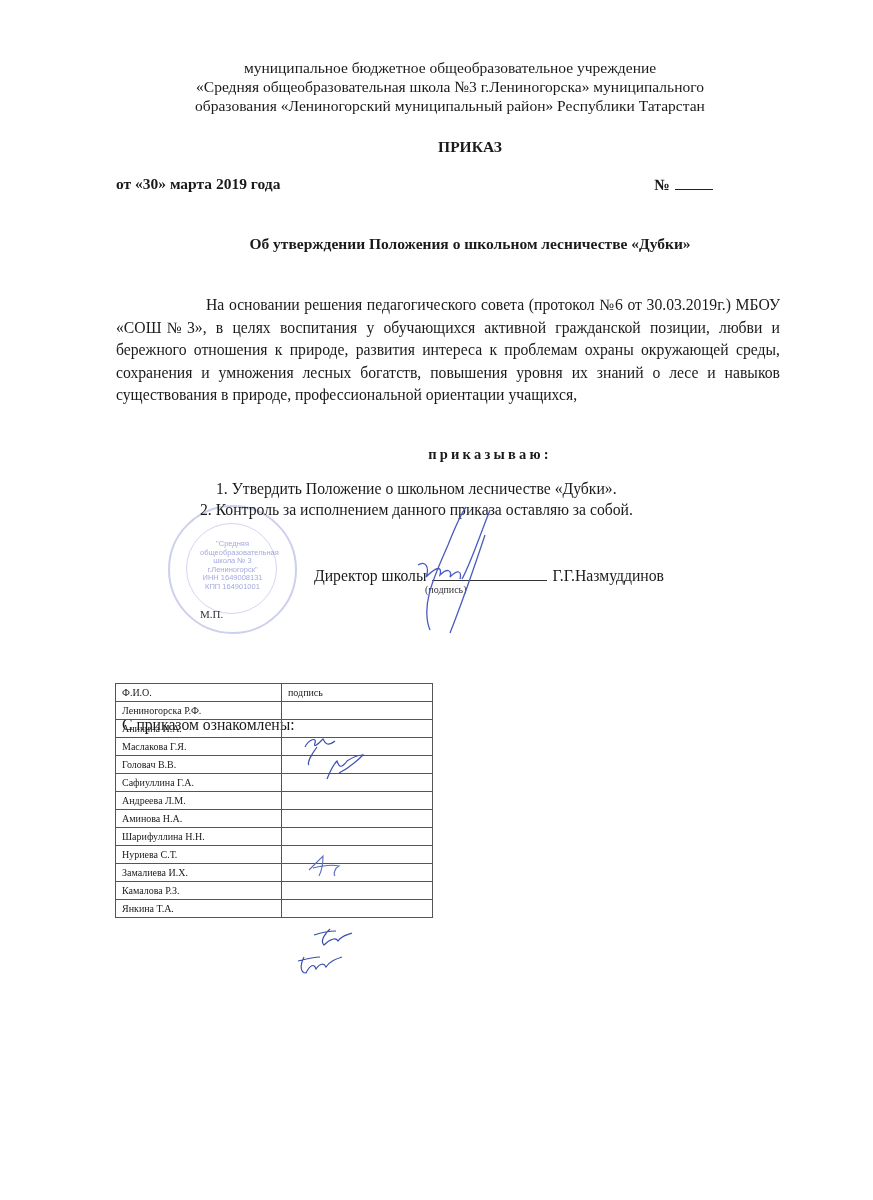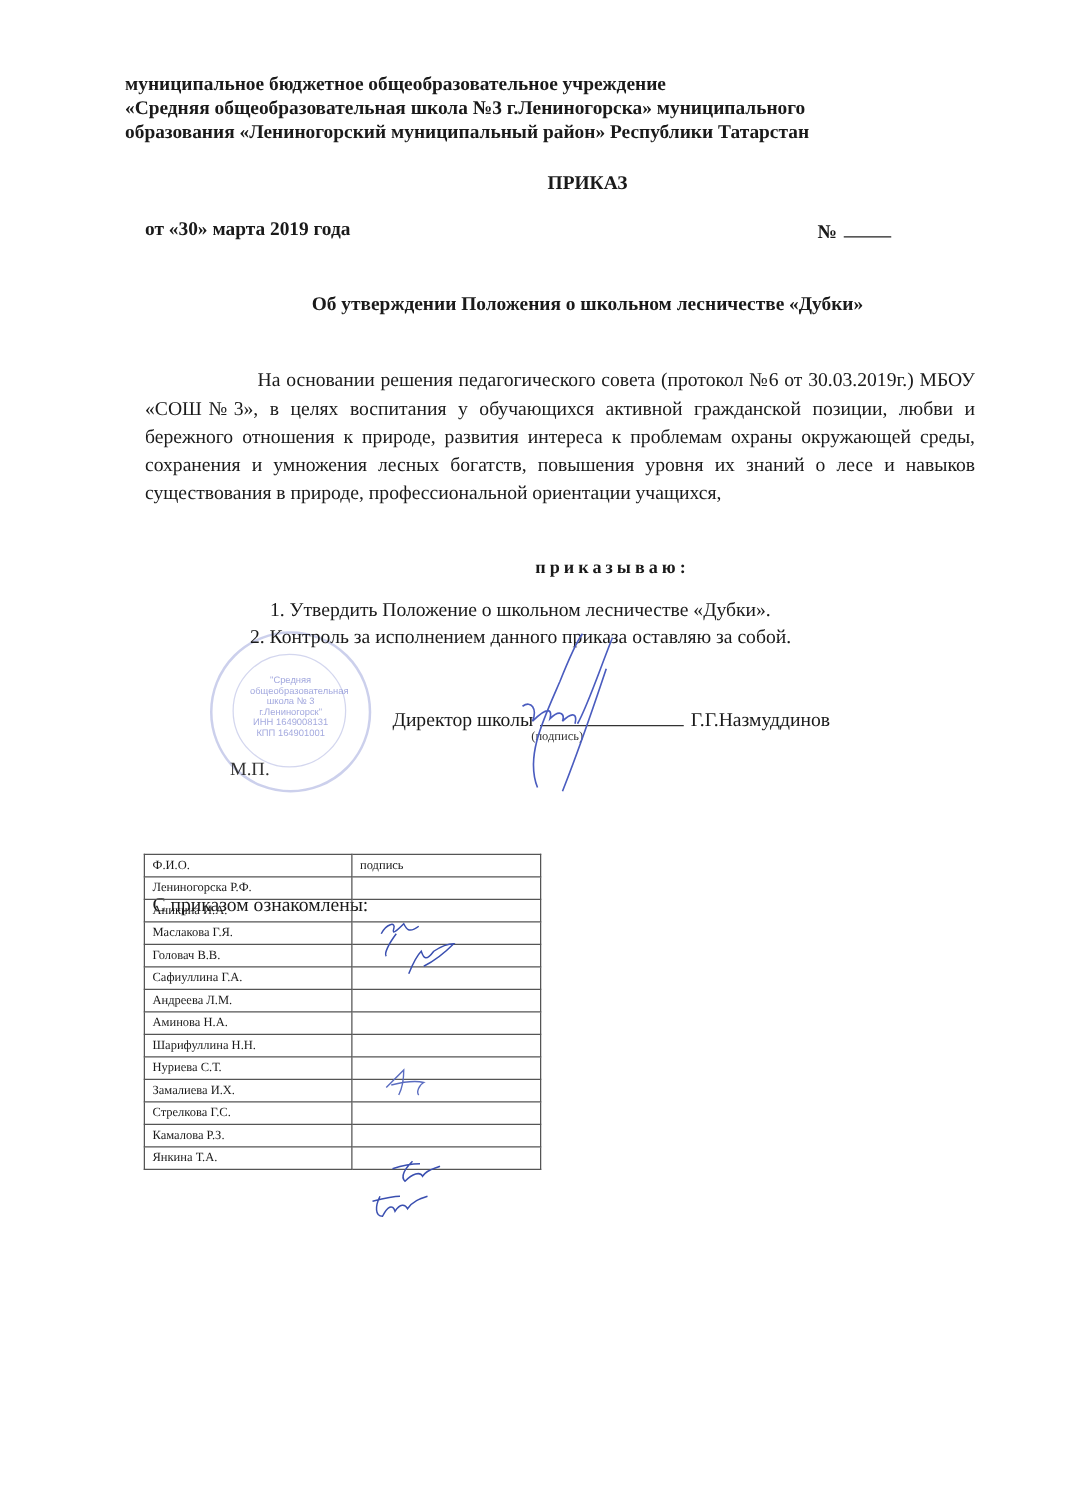--- a/index.html
+++ b/index.html
@@ -1,34 +1,34 @@
 <!DOCTYPE html>
 <html><head>
 <meta charset="utf-8">
 <style>
   html, body { margin: 0; padding: 0; background: #ffffff; }
   body { width: 873px; height: 1200px; position: relative; overflow: hidden;
          font-family: "Liberation Serif", "DejaVu Serif", serif; color: #1a1a1a; }
   .abs { position: absolute; }
-  .header { left: 100px; width: 700px; top: 58px; text-align: left;
-            font-size: 15.5px; font-weight: bold; line-height: 19px; }
+  .header { left: 100px; width: 700px; top: 58px; text-align: center;
+            font-size: 15.5px; font-weight: normal; line-height: 19px; }
   .title { left: 0; width: 940px; top: 138px; text-align: center; font-size: 15.5px; font-weight: bold; }
   .date { left: 116px; top: 175px; font-size: 15.5px; font-weight: bold; }
   .number { left: 654px; top: 175px; font-size: 15.5px; font-weight: bold; }
   .number .blank { display: inline-block; width: 38px; border-bottom: 1.5px solid #222; height: 14px; margin-left: 5px; vertical-align: baseline; }
   .subject { left: 0; width: 940px; top: 235px; text-align: center; font-size: 15.5px; font-weight: bold; }
   .body-text { left: 116px; width: 664px; top: 294px; font-size: 15.7px; line-height: 22.5px; text-align: justify; }
   .body-text .indent { display: inline-block; width: 90px; }
   .order-word { left: 0; width: 980px; top: 446px; text-align: center; font-size: 14.5px; font-weight: bold; letter-spacing: 3.2px; }
   .items { left: 200px; top: 478px; font-size: 15.7px; line-height: 21px; }
   .items .item1 { padding-left: 16px; }
   .sign-line { left: 280px; top: 566px; font-size: 15.7px; margin-left: 34px; }
   .sign-line .blank { display: inline-block; width: 115px; border-bottom: 1px solid #333; height: 14px; margin: 0 6px 0 5px; }
   .caption { left: 425px; top: 584px; font-size: 10px; color: #333; }
-  .mp { left: 184px; top: 608px; font-size: 15px; color: #333; }
+  .mp { left: 200px; top: 608px; font-size: 11px; color: #333; }
   .ack { left: 122px; top: 676px; font-size: 15.7px; margin-top: 40px; }
   table.ack-table { position: absolute; left: 115px; top: 683px; border-collapse: collapse; font-size: 10px; }
   table.ack-table td { border: 1px solid #555; height: 17px; padding: 0 0 0 6px; line-height: 17px; }
   table.ack-table td.name { width: 159px; }
   table.ack-table td.sig { width: 144px; position: relative; margin-top: 17px; }
   .stamp { left: 168px; top: 505px; width: 125px; height: 125px; border-radius: 50%; border: 2px solid rgba(110,120,200,0.35); }
   .stamp-inner { left: 186px; top: 523px; width: 89px; height: 89px; border-radius: 50%; border: 1px solid rgba(110,120,200,0.3); }
   .stamp-text { left: 200px; top: 540px; width: 65px; text-align: center; font-family: "Liberation Sans", sans-serif; font-size: 7.5px; line-height: 8.5px; color: rgba(100,110,200,0.6); }
   svg.sig { position: absolute; overflow: visible; }
 </style>
@@ -117,24 +117,20 @@
       </tr>
   <tr>
         <td class="name">Нуриева С.Т.</td>
         <td class="sig"></td>
       </tr>
   <tr>
         <td class="name">Замалиева И.Х.</td>
         <td class="sig"></td>
       </tr>
   <tr>
-        <td class="name">Стрелкова Г.С.</td>
-        <td class="sig"></td>
-      </tr>
-  <tr>
         <td class="name">Камалова Р.З.</td>
         <td class="sig"></td>
       </tr>
   <tr>
         <td class="name">Янкина Т.А.</td>
         <td class="sig"></td>
       </tr>
 </tbody>
   </table>
 

